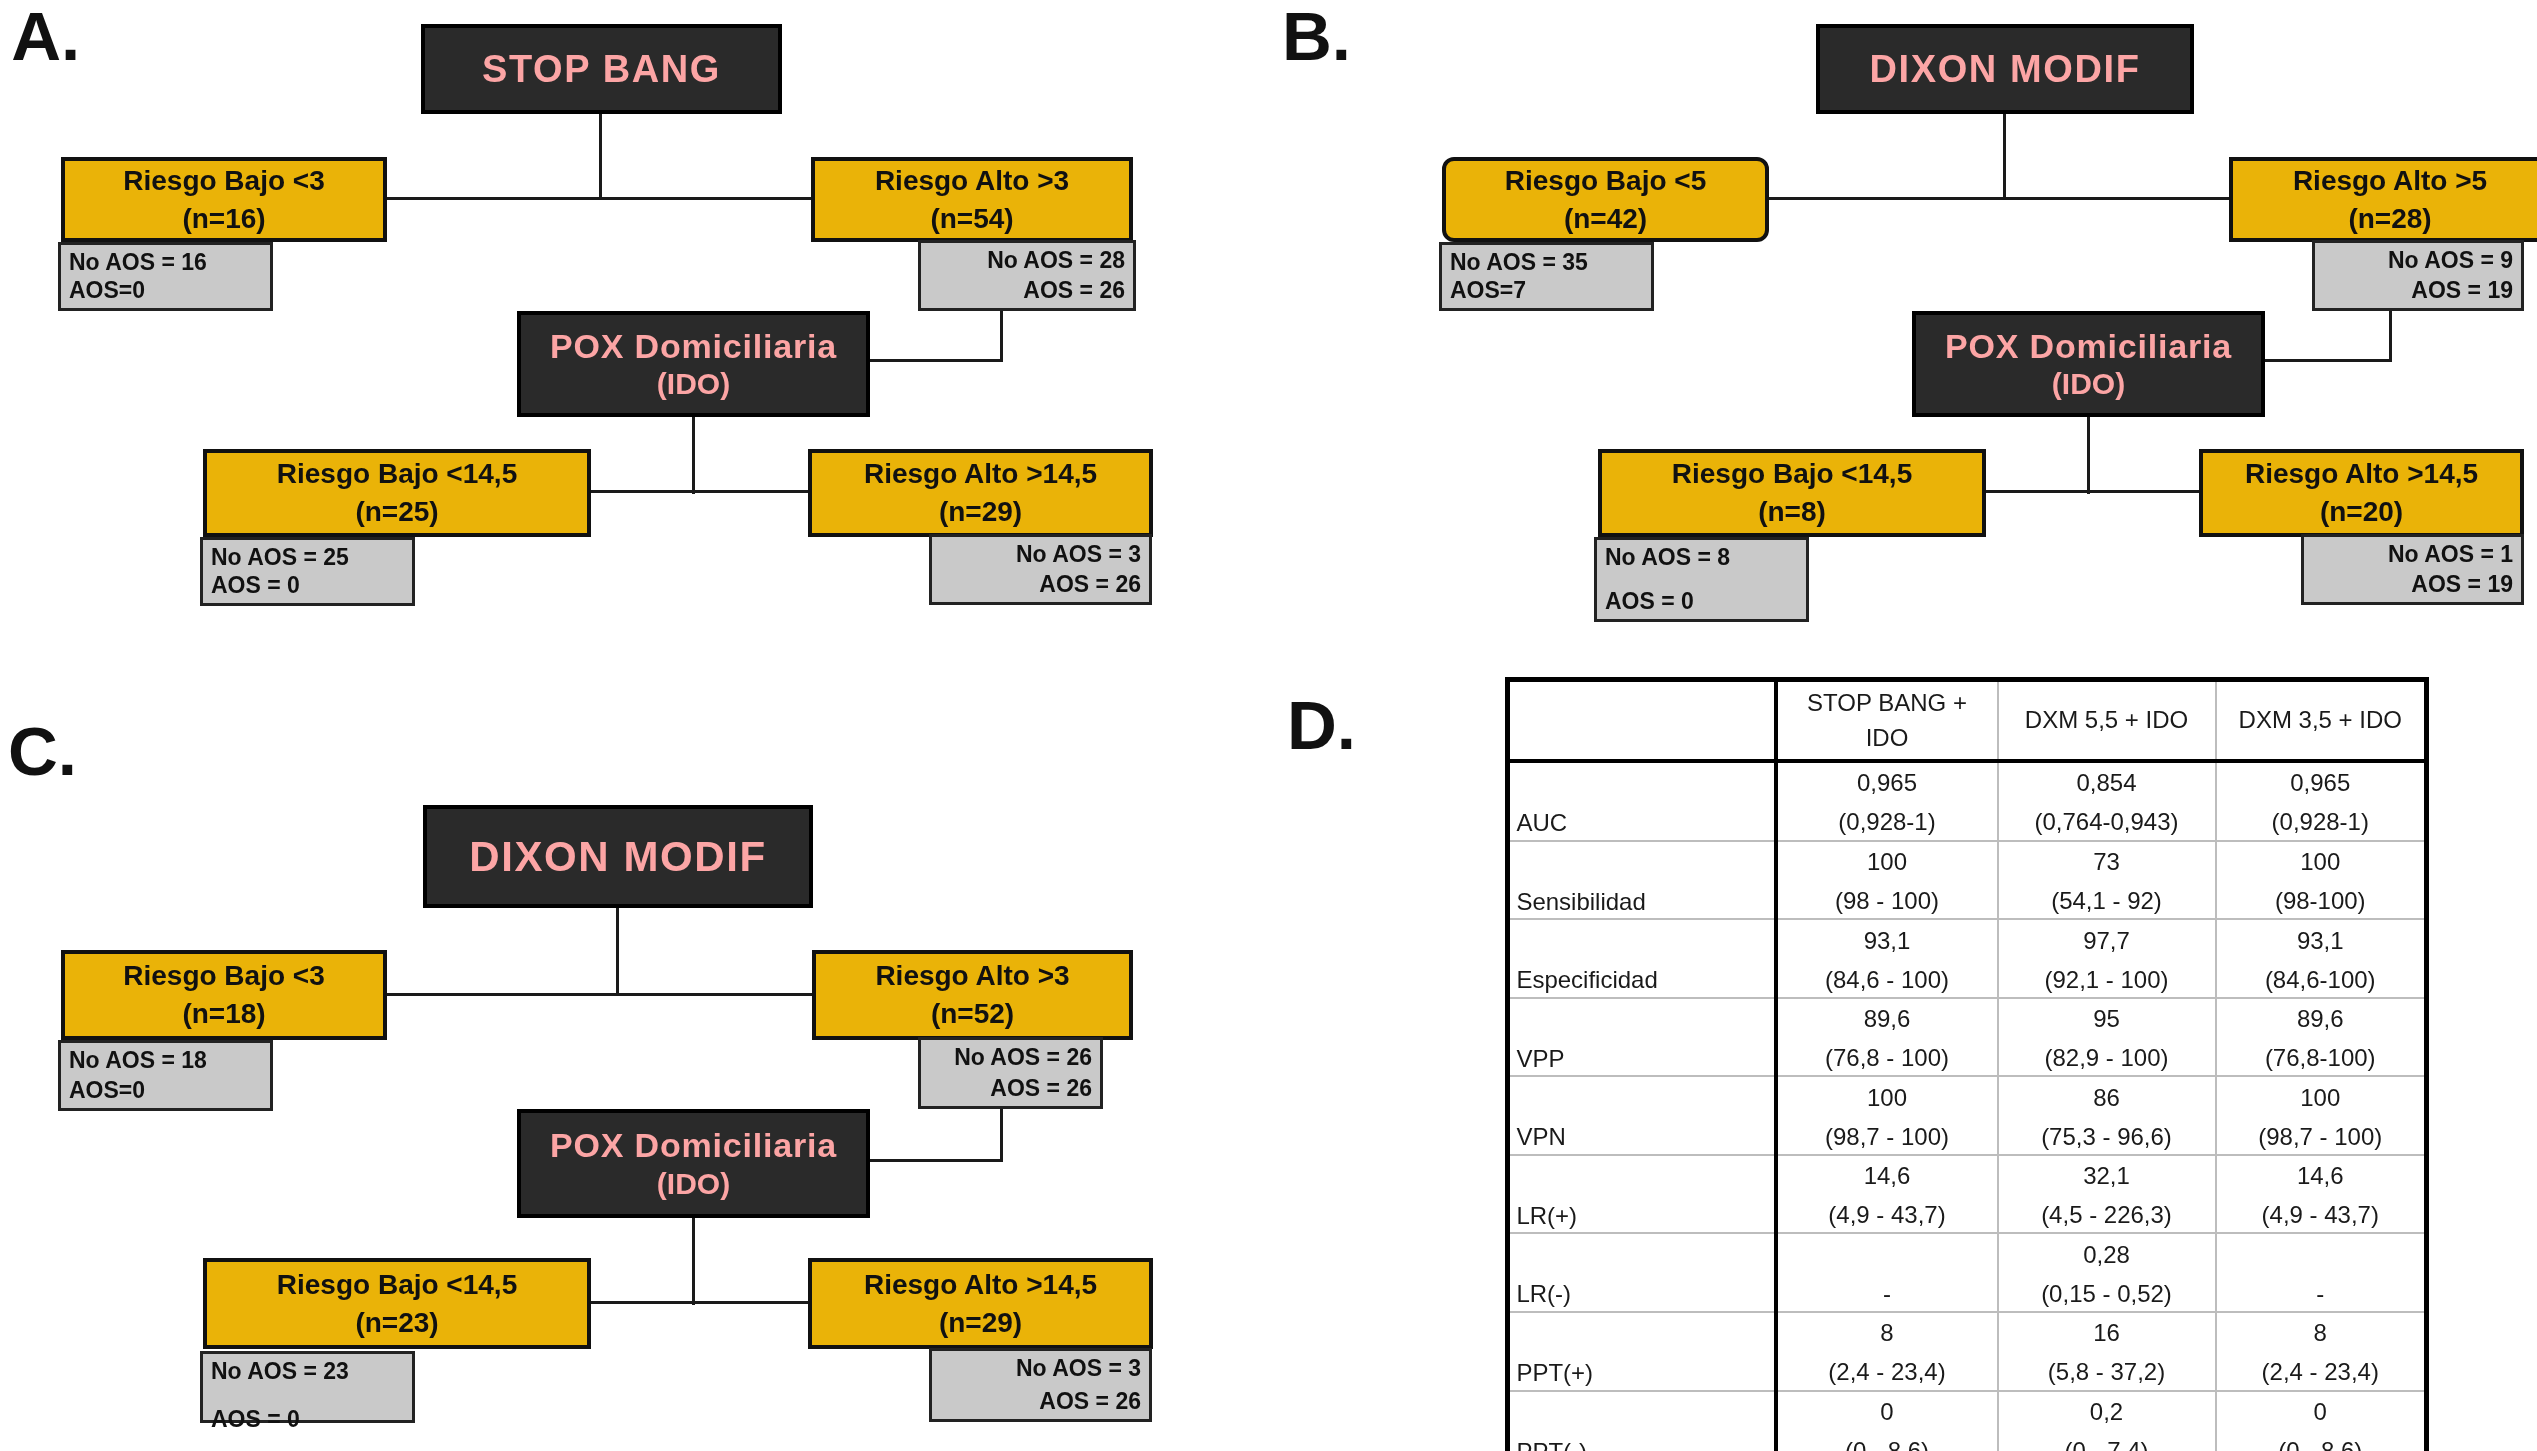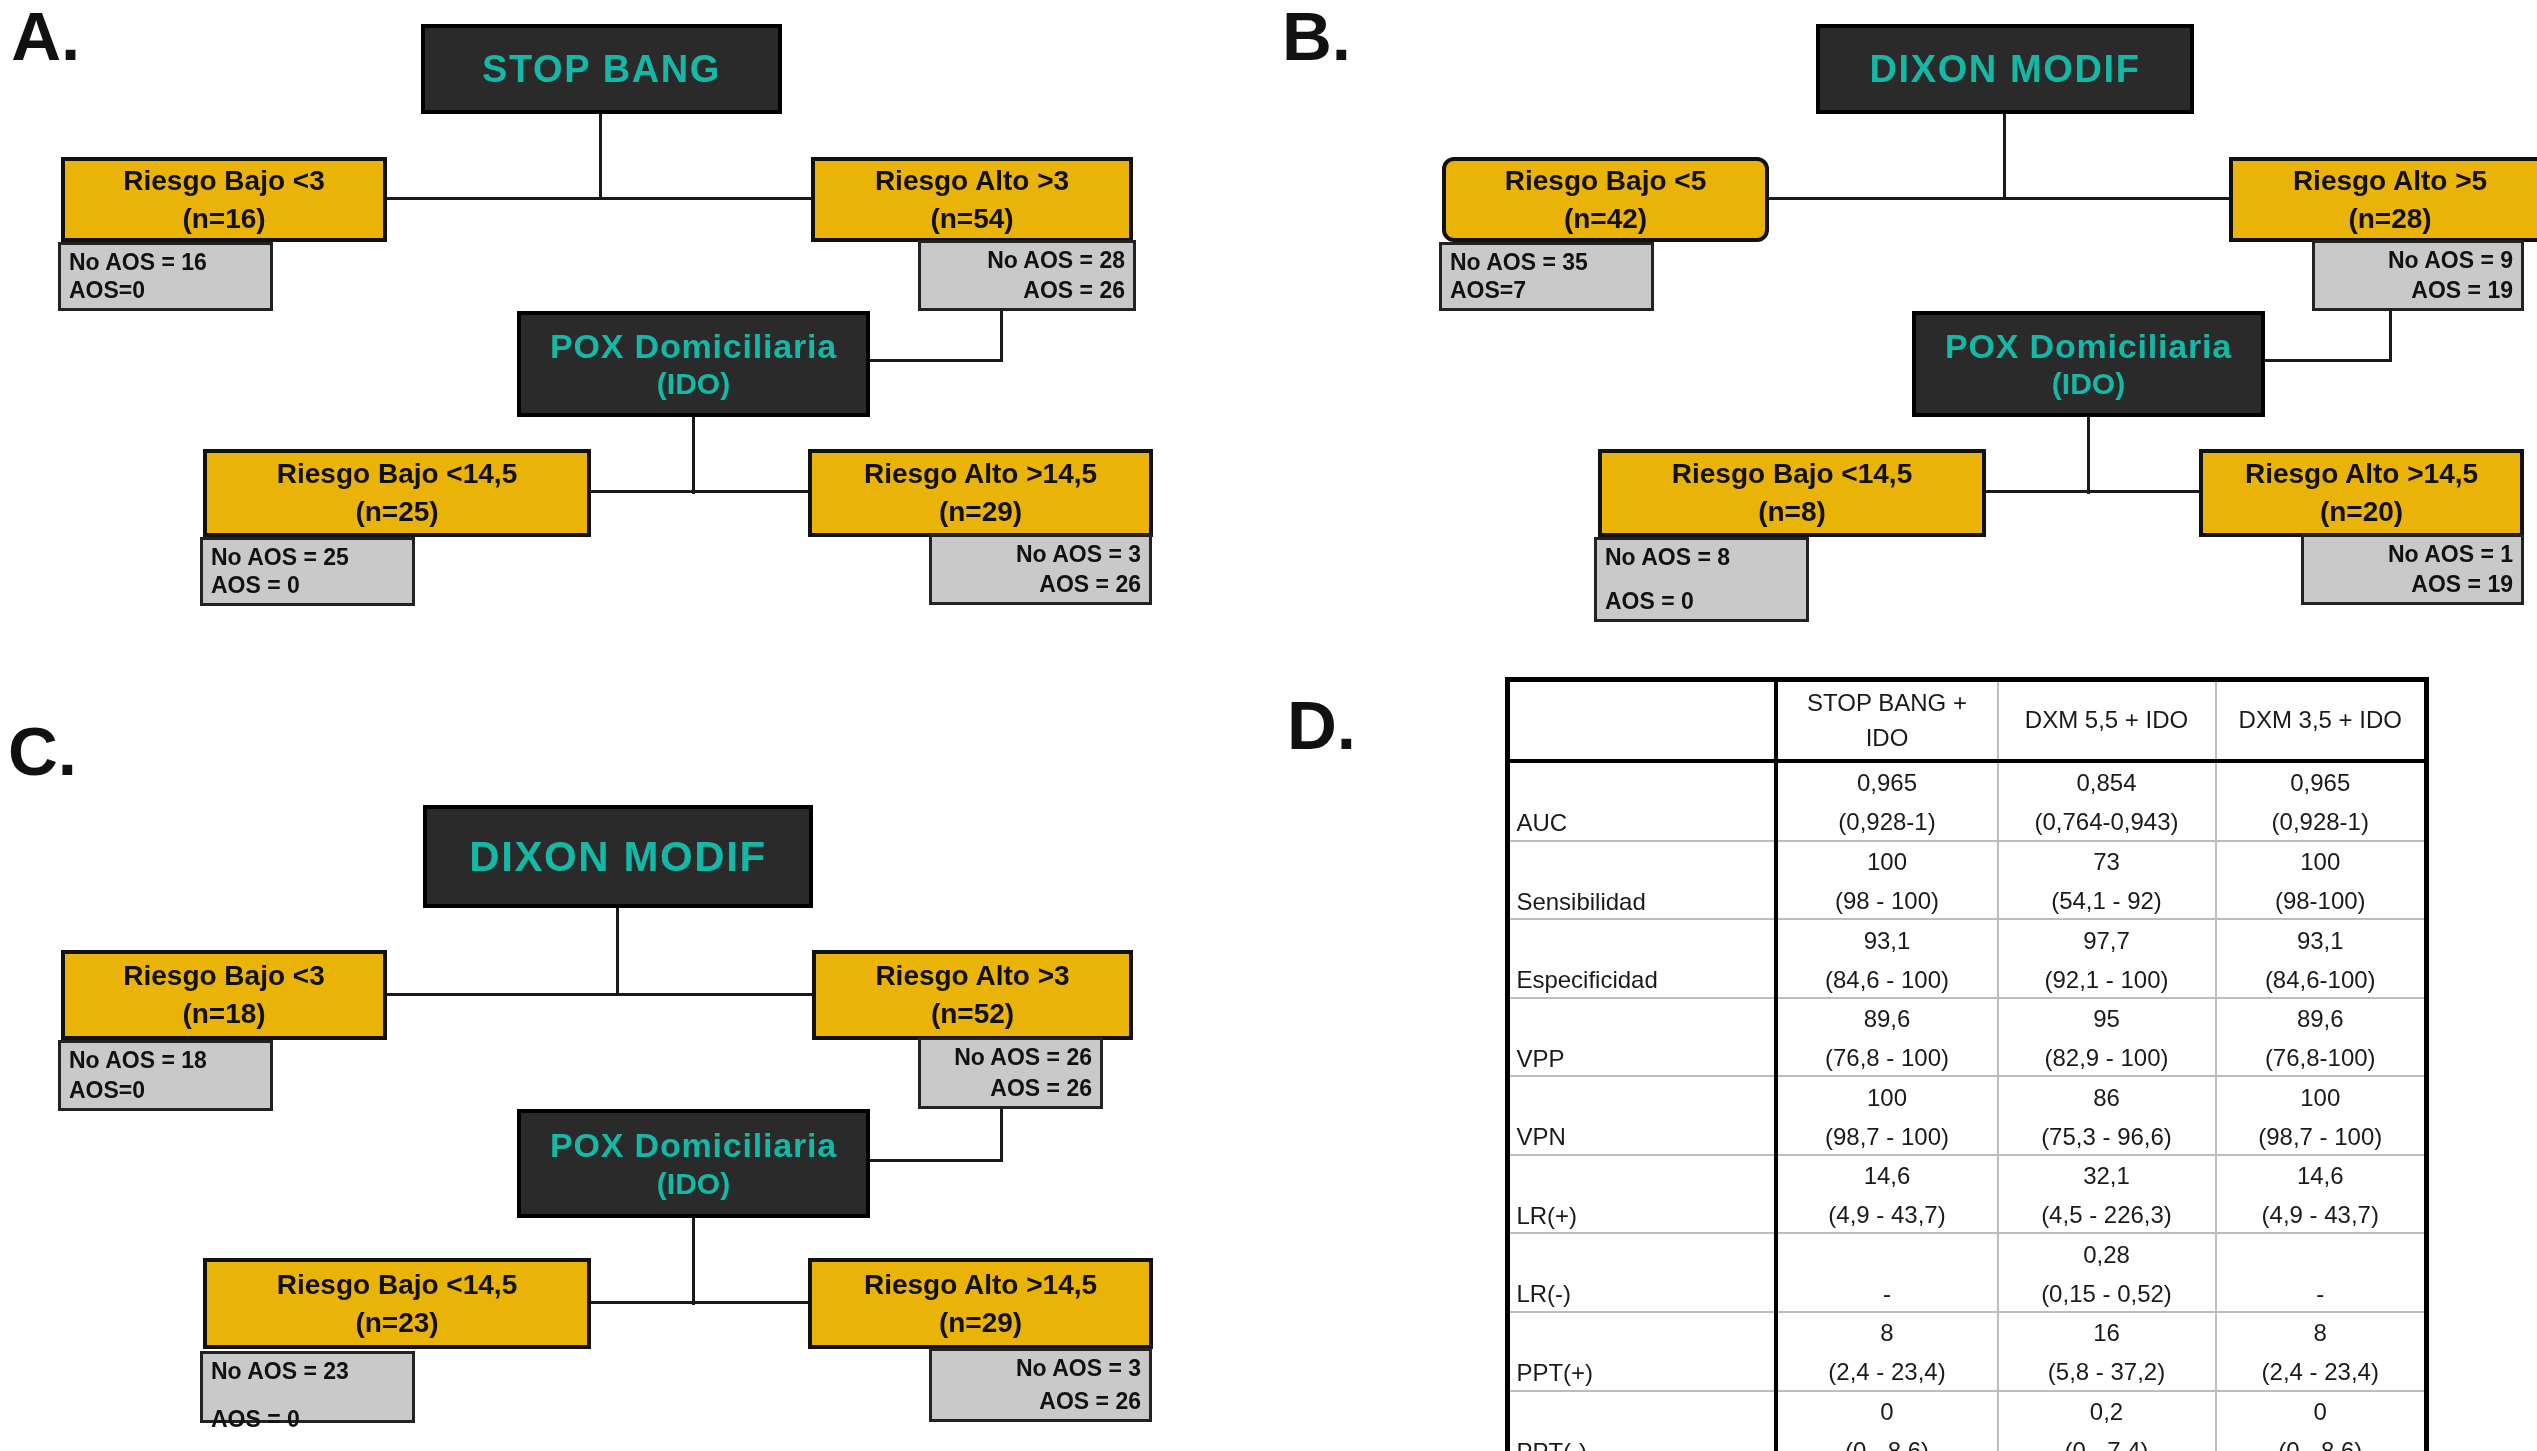--- a/index.html
+++ b/index.html
@@ -1,21 +1,21 @@
 <!DOCTYPE html>
 <html style="font-size:13px"><head>
 <meta charset="utf-8">
 <style>
   html,body{margin:0;padding:0;background:#ffffff;}
   #stage{position:relative;width:2538px;height:1452px;background:#ffffff;overflow:hidden;
          font-family:"Liberation Sans",sans-serif;color:#111;}
   .panel-label{position:absolute;font-weight:bold;font-size:69px;line-height:1.0;color:#111;}
   .line{position:absolute;background:#1a1a1a;}
   .dbox{position:absolute;background:#2a2a2a;border:4px solid #000;box-sizing:border-box;
-        color:#14b8a6;display:flex;flex-direction:column;justify-content:center;align-items:center;text-align:right;}
+        color:#fca5a5;display:flex;flex-direction:column;justify-content:center;align-items:center;text-align:right;}
   .dbox .t1{font-weight:bold;font-size:38px;letter-spacing:1.6px;}
   .dbox.pox .t1{font-size:34px;letter-spacing:0.8px;}
   .dbox.pox .t2{font-weight:bold;font-size:30px;margin-top:1.6px;}
   #c-title .t1{font-size:42px;}
   .nbox{position:absolute;background:#eab308;border:4px solid #111;box-sizing:border-box;
         display:flex;flex-direction:column;justify-content:center;align-items:center;text-align:center;
         font-weight:bold;font-size:28px;line-height:1.35;color:#111;}
   .gbox{position:absolute;background:#c9c9c9;border:3.2px solid #222;box-sizing:border-box;
         display:flex;flex-direction:column;justify-content:space-between;
         padding:4.8px 8px;font-weight:bold;font-size:23px;line-height:1.1;color:#111;}

